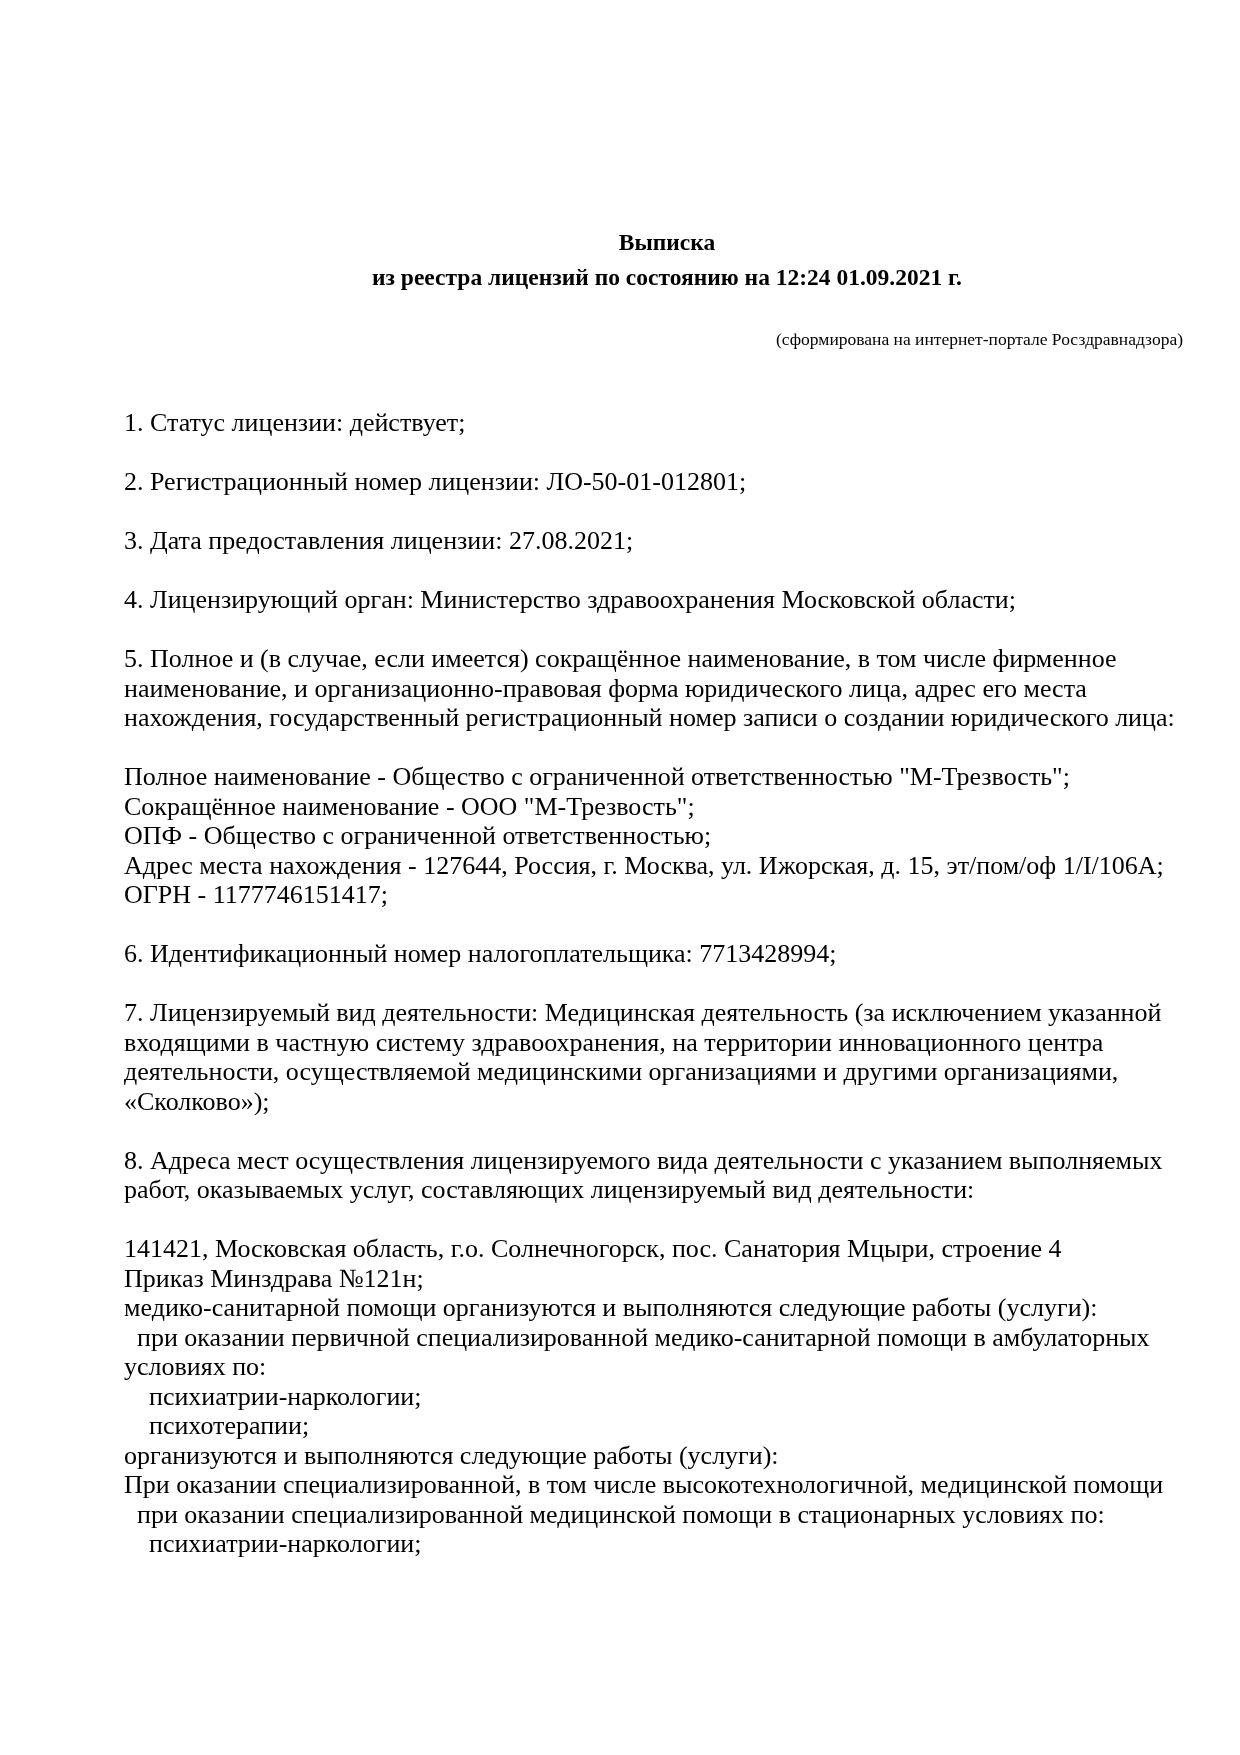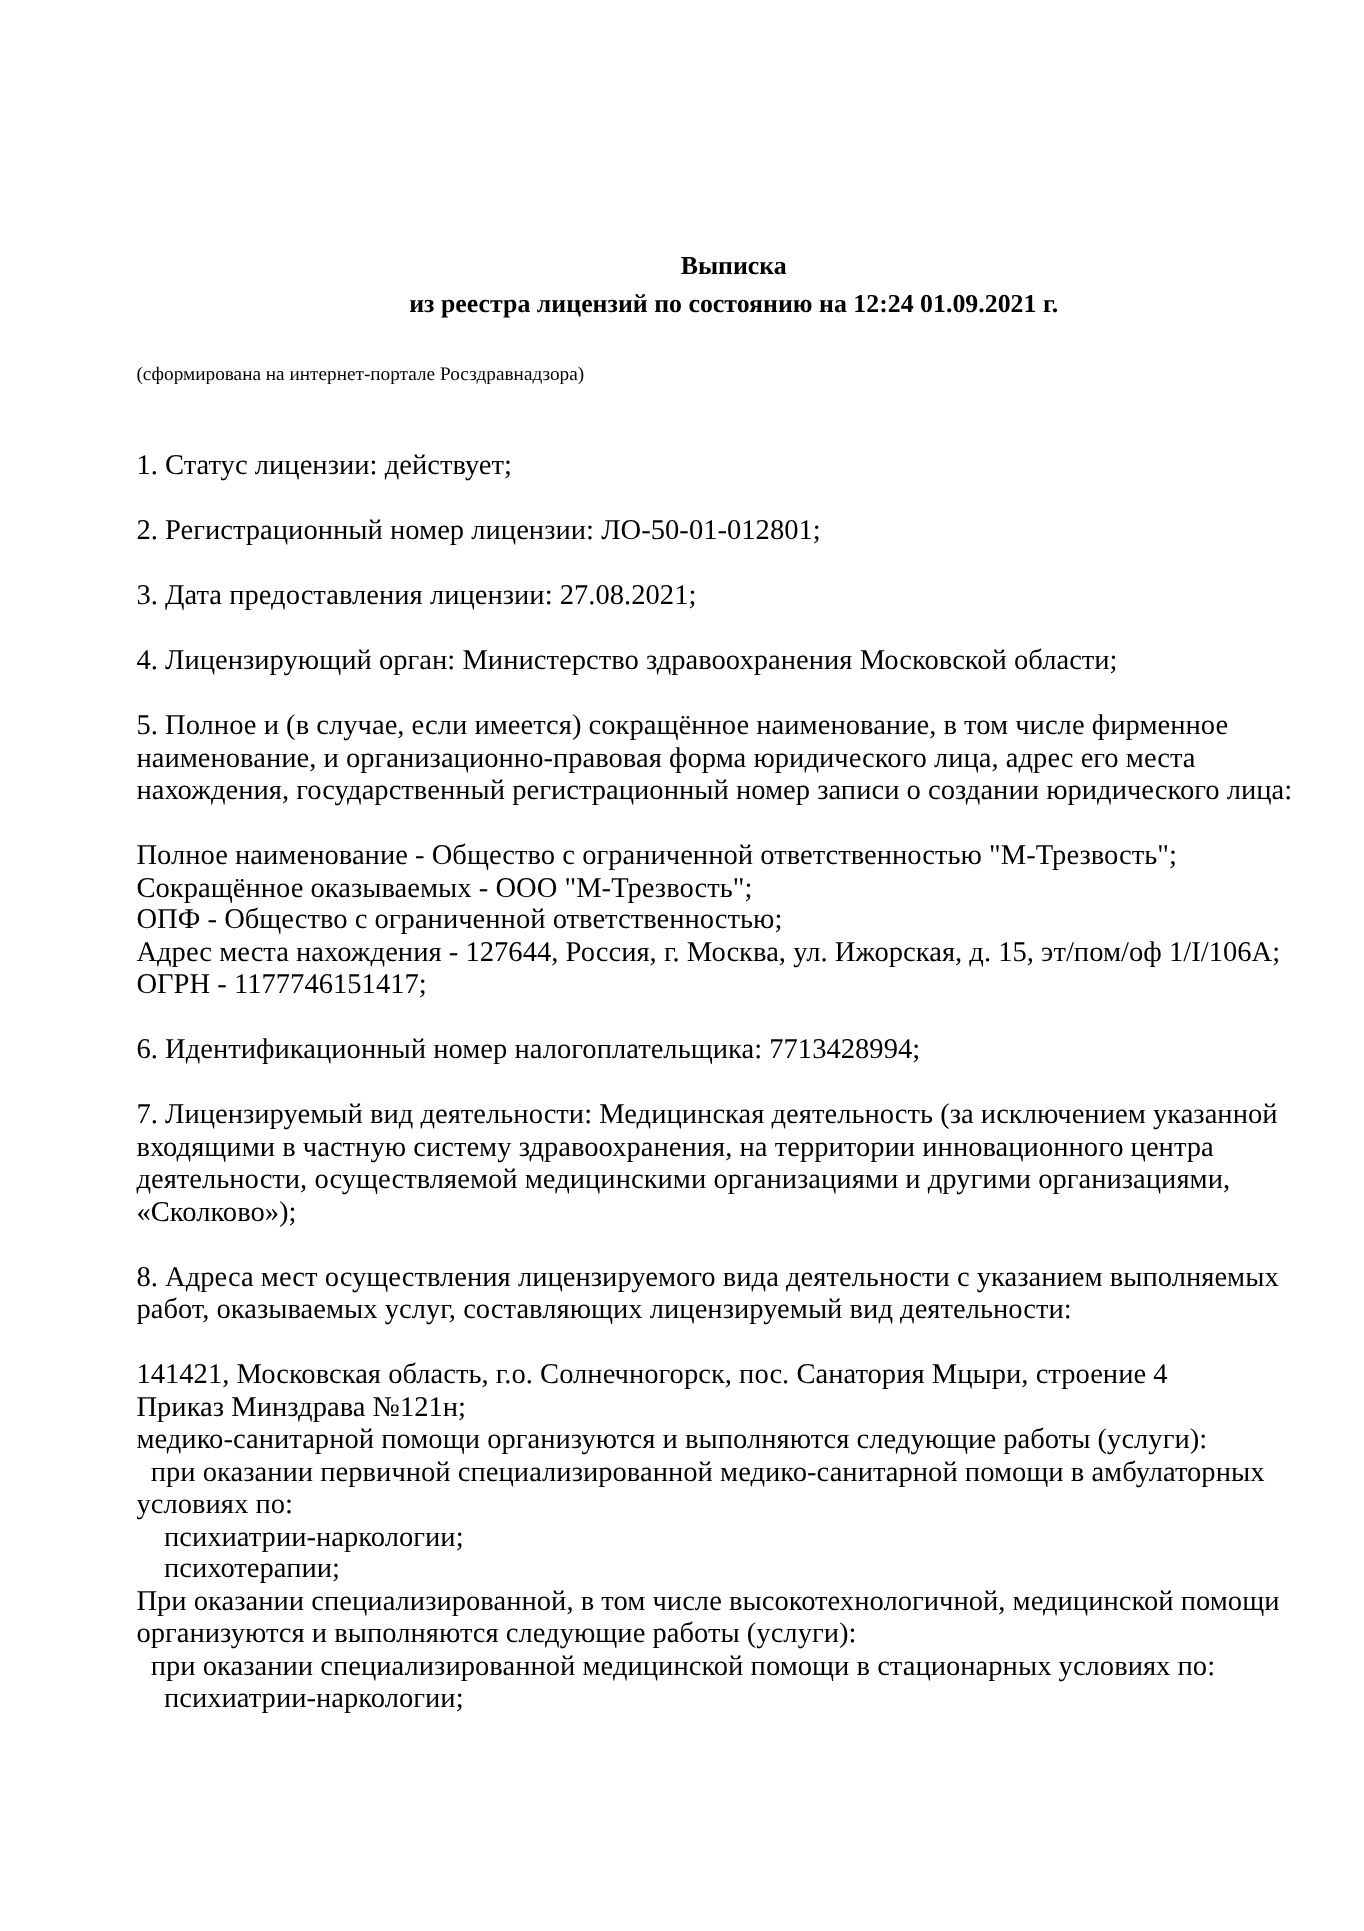--- a/index.html
+++ b/index.html
@@ -22,21 +22,21 @@
     padding-top: 225px;
     font-size: 23.5px;
     line-height: 35px;
     font-weight: 700;
     text-align: center;
   }
   .doc-note {
     margin-top: 33px;
     font-size: 17.5px;
     line-height: 23px;
-    text-align: left;
+    text-align: right;
     padding-right: 27px;
   }
   .doc-body {
     margin-top: 57px;
     font-size: 26px;
     line-height: 29.5px;
   }
   .block { margin: 0 0 29.5px 0; }
   .block:last-child { margin-bottom: 0; }
   .line { white-space: pre; }
@@ -66,21 +66,21 @@
         <div class="block">
           <div class="line">4. Лицензирующий орган: Министерство здравоохранения Московской области;</div>
         </div>
         <div class="block">
           <div class="line">5. Полное и (в случае, если имеется) сокращённое наименование, в том числе фирменное</div>
           <div class="line">наименование, и организационно-правовая форма юридического лица, адрес его места</div>
           <div class="line">нахождения, государственный регистрационный номер записи о создании юридического лица:</div>
         </div>
         <div class="block">
           <div class="line">Полное наименование - Общество с ограниченной ответственностью "М-Трезвость";</div>
-          <div class="line">Сокращённое оказываемых - ООО "М-Трезвость";</div>
+          <div class="line">Сокращённое наименование - ООО "М-Трезвость";</div>
           <div class="line">ОПФ - Общество с ограниченной ответственностью;</div>
           <div class="line">Адрес места нахождения - 127644, Россия, г. Москва, ул. Ижорская, д. 15, эт/пом/оф 1/I/106А;</div>
           <div class="line">ОГРН - 1177746151417;</div>
         </div>
         <div class="block">
           <div class="line">6. Идентификационный номер налогоплательщика: 7713428994;</div>
         </div>
         <div class="block">
           <div class="line">7. Лицензируемый вид деятельности: Медицинская деятельность (за исключением указанной</div>
           <div class="line">входящими в частную систему здравоохранения, на территории инновационного центра</div>
@@ -92,21 +92,21 @@
           <div class="line">работ, оказываемых услуг, составляющих лицензируемый вид деятельности:</div>
         </div>
         <div class="block">
           <div class="line">141421, Московская область, г.о. Солнечногорск, пос. Санатория Мцыри, строение 4</div>
           <div class="line">Приказ Минздрава №121н;</div>
           <div class="line">медико-санитарной помощи организуются и выполняются следующие работы (услуги):</div>
           <div class="line indent-1">при оказании первичной специализированной медико-санитарной помощи в амбулаторных</div>
           <div class="line">условиях по:</div>
           <div class="line indent-2">психиатрии-наркологии;</div>
           <div class="line indent-2">психотерапии;</div>
+          <div class="line">организуются и выполняются следующие работы (услуги):</div>
           <div class="line">При оказании специализированной, в том числе высокотехнологичной, медицинской помощи</div>
-          <div class="line">организуются и выполняются следующие работы (услуги):</div>
           <div class="line indent-1">при оказании специализированной медицинской помощи в стационарных условиях по:</div>
           <div class="line indent-2">психиатрии-наркологии;</div>
           <div class="line indent-2">сестринскому делу;</div>
         </div>
       </div>
   </div>
 </div>
 
 </body></html>

